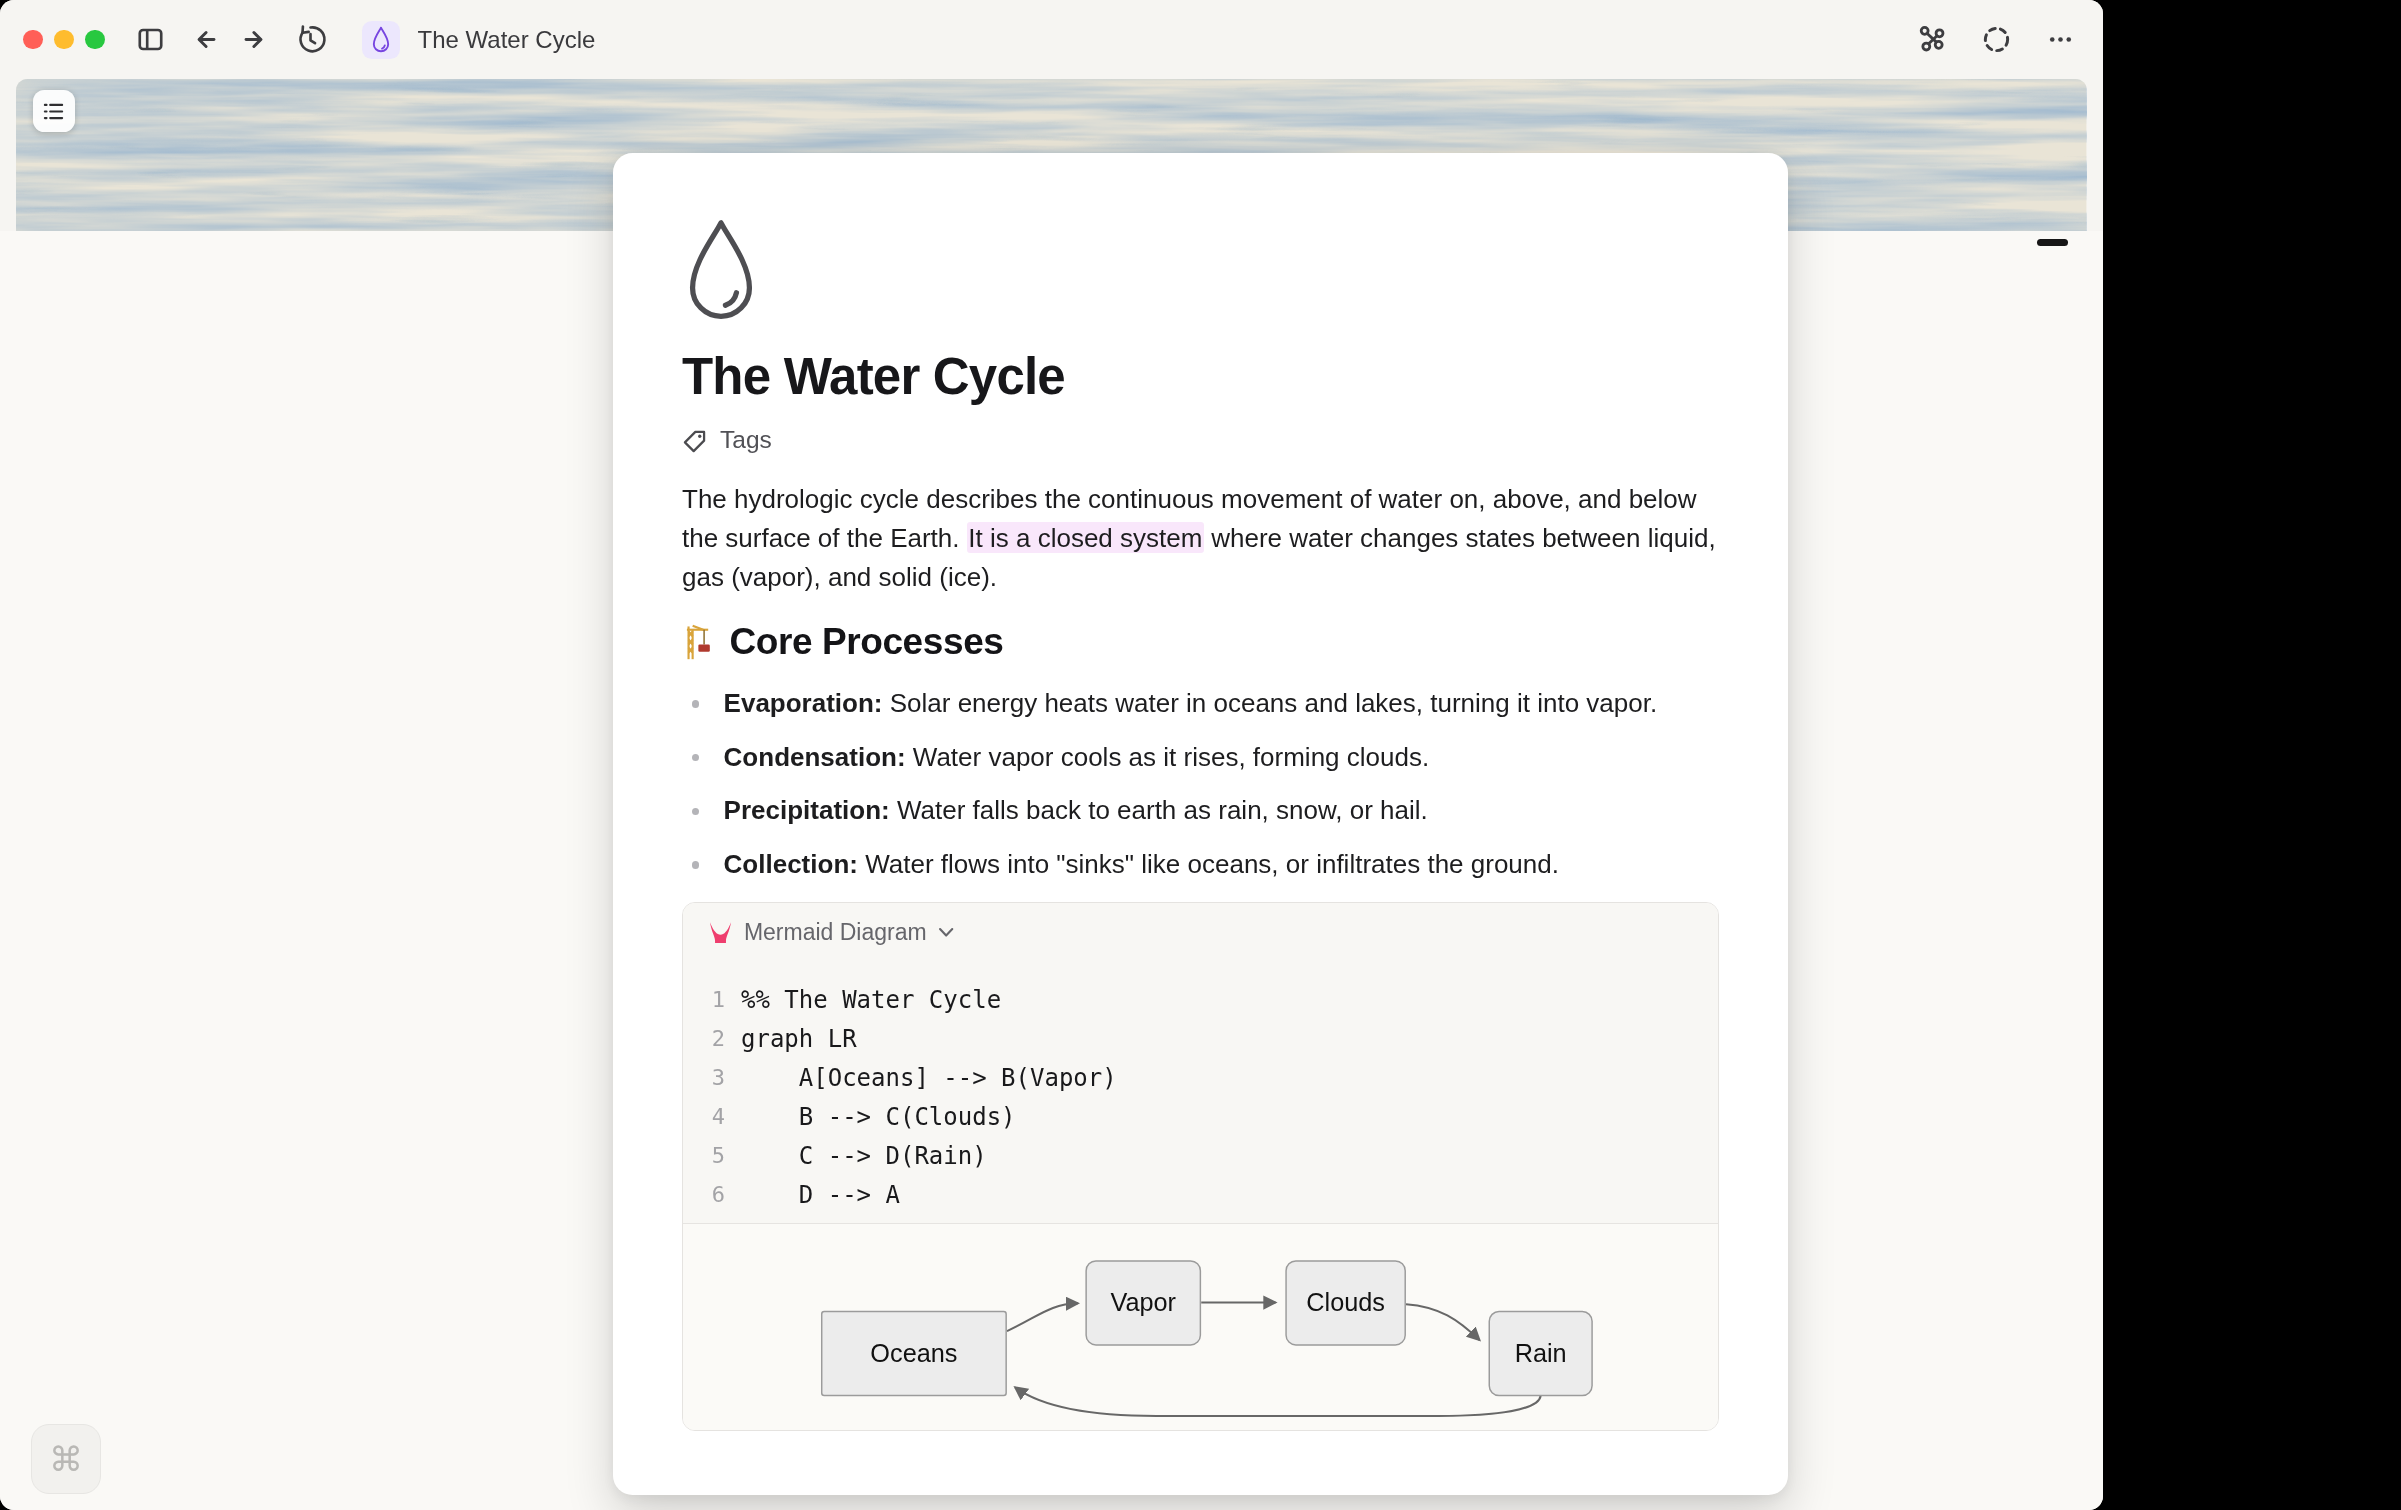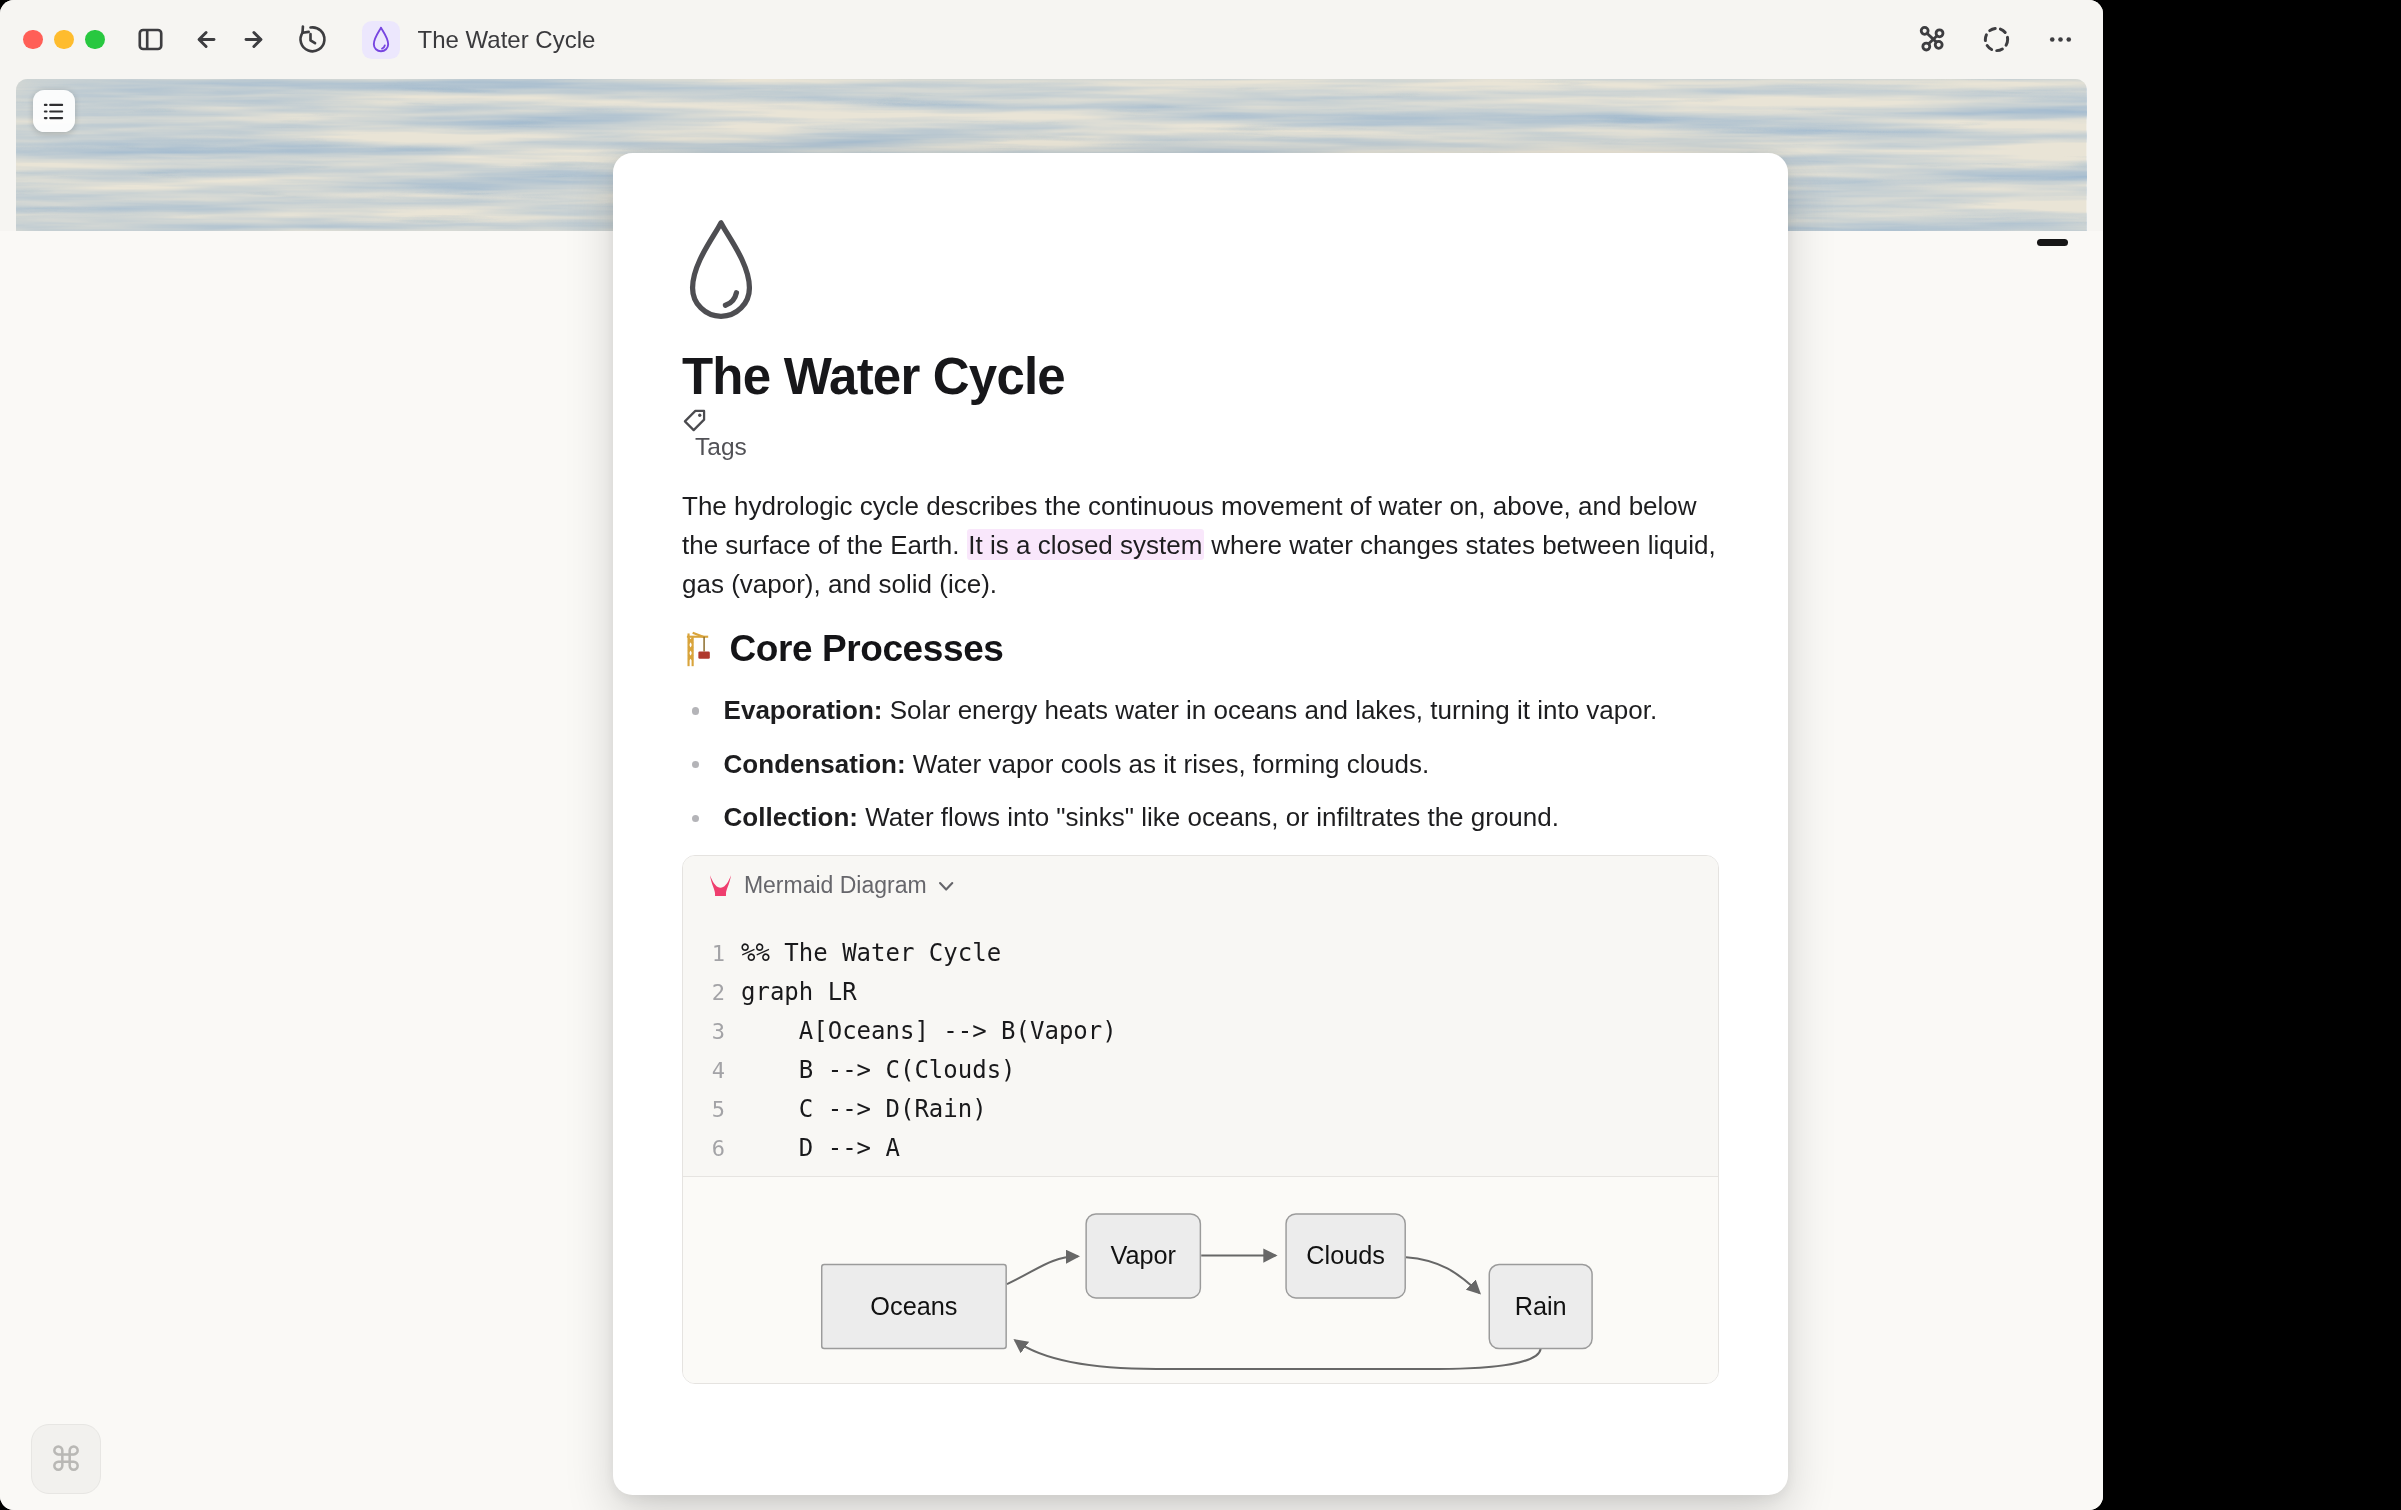--- a/index.html
+++ b/index.html
@@ -45,21 +45,21 @@
   .meta-row { display:flex; align-items:center; padding-bottom:1.6px; }
   .badge { display:inline-flex; align-items:center; background:#f4eefe; border:1.6px solid #ddccfb;
            border-radius:11.4px; padding:6.5px 8.2px 6.5px 14.7px; }
   .badge-label { color:#7b3aed; font-size:24.5px; margin:0 13px 0 9.8px; }
   .badge-divider { width:1.6px; height:28px; background:#dcccf8; margin-right:8.2px; }
   .collections { display:flex; align-items:center; margin-left:33px; }
   .collections-label { font-size:24.5px; color:#232326; margin-left:13px; }
 
   .doc-title { margin-top:19.6px; font-size:51px; line-height:59px; font-weight:700;
                color:#17171a; letter-spacing:-0.8px; }
-  .tags-row { margin-top:2px; display:flex; align-items:flex-start;flex-direction:column; }
+  .tags-row { margin-top:20px; display:flex; align-items:flex-end; }
   .tags-label { font-size:24.5px; color:#515156; margin-left:13px; }
 
   .para { margin-top:26px; font-size:26px; line-height:39px; color:#1d1d1f; max-width:1053px; }
   .hl { background:#f9e7fb; border-radius:3.3px; padding:0.8px 1.6px; }
 
   .h2 { margin-top:24.5px; display:flex; align-items:center; gap:11.4px; }
   .h2-text { font-size:37px; font-weight:700; color:#141417; letter-spacing:-0.4px; }
 
   .bullets { margin-top:21px; list-style:none; }
   .bullets li { display:flex; margin-bottom:14.7px; font-size:26px; line-height:39px; color:#1d1d1f; }
@@ -240,20 +240,24 @@
       <li>
           <span class="dot"></span>
           <span><span class="term">Evaporation:</span><span> Solar energy heats water in oceans and lakes, turning it into vapor.</span></span>
         </li>
       <li>
           <span class="dot"></span>
           <span><span class="term">Condensation:</span><span> Water vapor cools as it rises, forming clouds.</span></span>
         </li>
       <li>
           <span class="dot"></span>
+          <span><span class="term">Precipitation:</span><span> Water falls back to earth as rain, snow, or hail.</span></span>
+        </li>
+      <li>
+          <span class="dot"></span>
           <span><span class="term">Collection:</span><span> Water flows into "sinks" like oceans, or infiltrates the ground.</span></span>
         </li>
     </ul>
 
     <div class="codeblock">
       <div class="cb-top">
         <div class="cb-header">
           <svg width="25" height="25" viewBox="0 0 32 32" fill="#ef3e6e">
             <path d="M2.5 3 C7 14.5 11.5 19 16 19 C20.5 19 25 14.5 29.5 3 C27.5 15 23 21.5 23 26.5 L23 29.5 L9 29.5 L9 26.5 C9 21.5 4.5 15 2.5 3 Z"></path>
           </svg>

